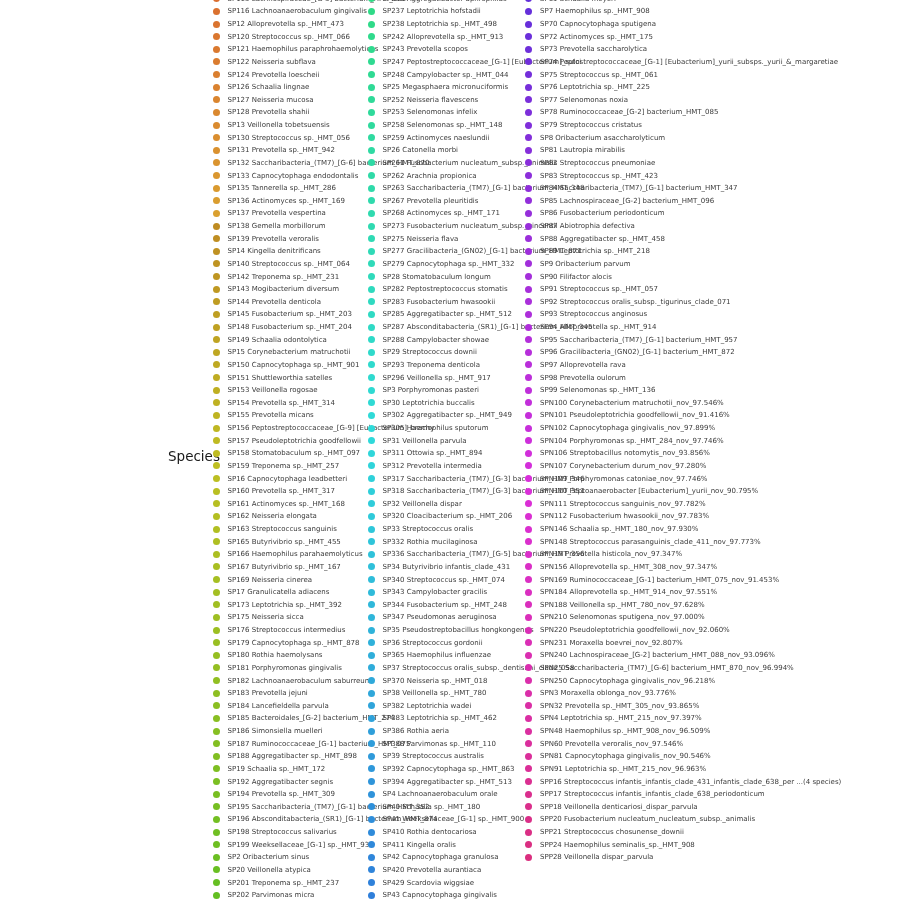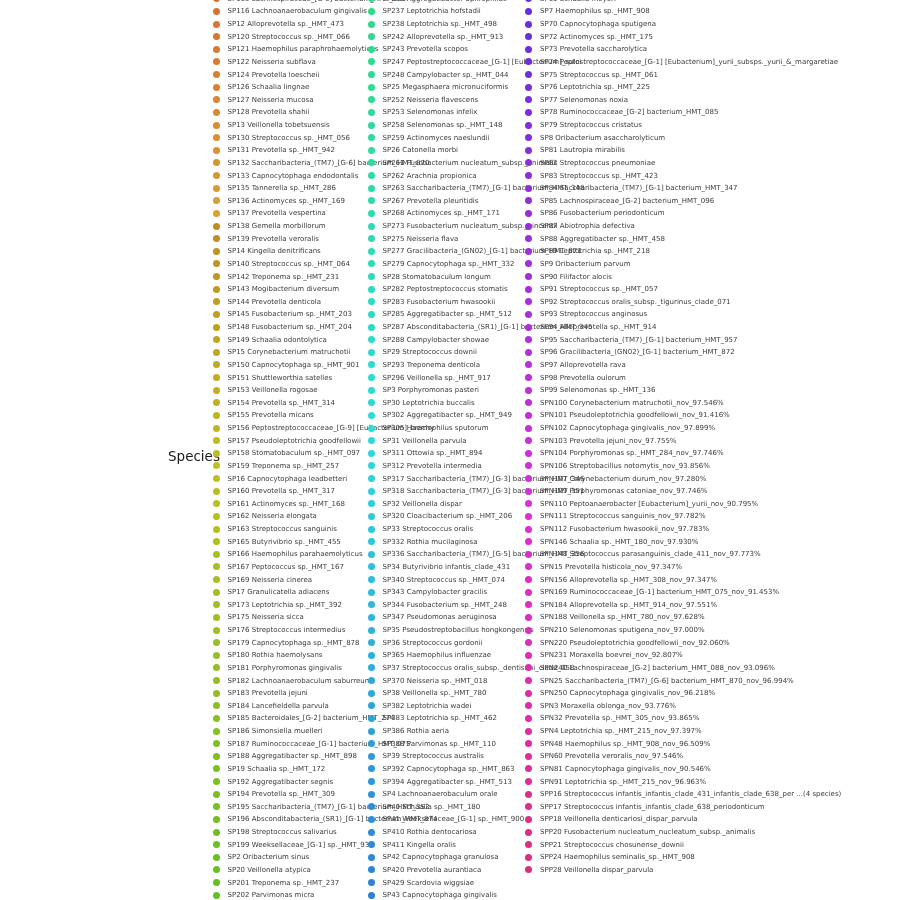--- a/index.html
+++ b/index.html
@@ -212,21 +212,21 @@
         <div class="legend-row">
           <span class="dot" style="background: rgb(175, 191, 34);"></span>
           <span class="lbl">SP165 Butyrivibrio sp._HMT_455</span>
         </div>
         <div class="legend-row">
           <span class="dot" style="background: rgb(172, 191, 34);"></span>
           <span class="lbl">SP166 Haemophilus parahaemolyticus</span>
         </div>
         <div class="legend-row">
           <span class="dot" style="background: rgb(169, 191, 34);"></span>
-          <span class="lbl">SP167 Peptococcus sp._HMT_167</span>
+          <span class="lbl">SP167 Butyrivibrio sp._HMT_167</span>
         </div>
         <div class="legend-row">
           <span class="dot" style="background: rgb(166, 191, 34);"></span>
           <span class="lbl">SP169 Neisseria cinerea</span>
         </div>
         <div class="legend-row">
           <span class="dot" style="background: rgb(164, 191, 34);"></span>
           <span class="lbl">SP17 Granulicatella adiacens</span>
         </div>
         <div class="legend-row">
@@ -749,24 +749,20 @@
           <span class="dot" style="background: rgb(194, 47, 218);"></span>
           <span class="lbl">SPN100 Corynebacterium matruchotii_nov_97.546%</span>
         </div>
         <div class="legend-row">
           <span class="dot" style="background: rgb(197, 47, 218);"></span>
           <span class="lbl">SPN101 Pseudoleptotrichia goodfellowii_nov_91.416%</span>
         </div>
         <div class="legend-row">
           <span class="dot" style="background: rgb(199, 47, 218);"></span>
           <span class="lbl">SPN102 Capnocytophaga gingivalis_nov_97.899%</span>
-        </div>
-        <div class="legend-row">
-          <span class="dot" style="background: rgb(203, 47, 218);"></span>
-          <span class="lbl">SPN103 Prevotella jejuni_nov_97.755%</span>
         </div>
         <div class="legend-row">
           <span class="dot" style="background: rgb(205, 47, 218);"></span>
           <span class="lbl">SPN104 Porphyromonas sp._HMT_284_nov_97.746%</span>
         </div>
         <div class="legend-row">
           <span class="dot" style="background: rgb(209, 47, 218);"></span>
           <span class="lbl">SPN106 Streptobacillus notomytis_nov_93.856%</span>
         </div>
         <div class="legend-row">

